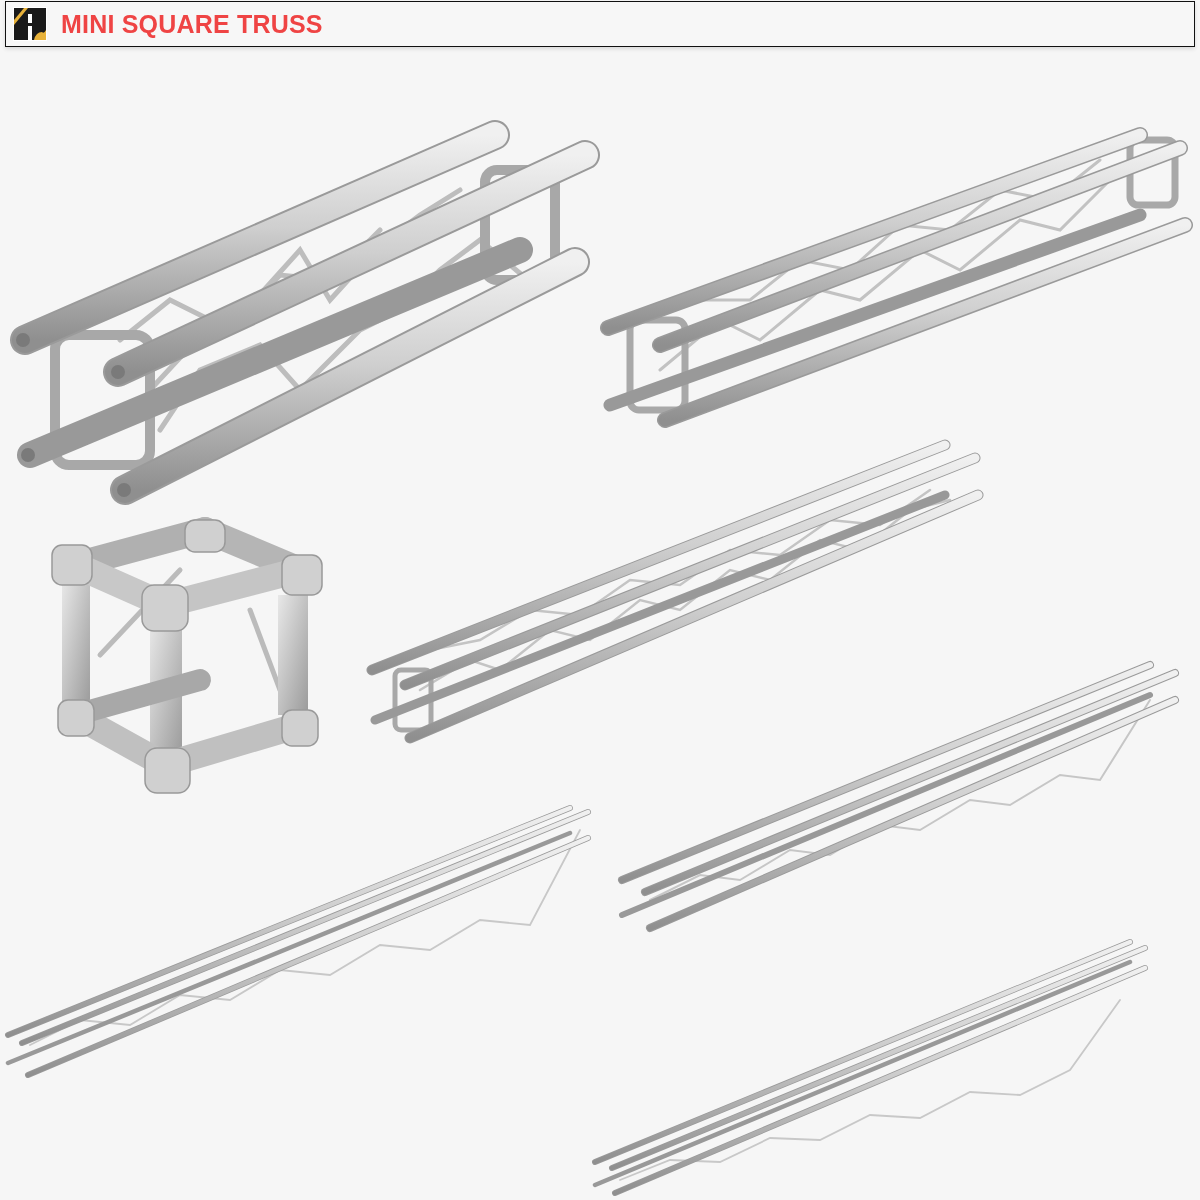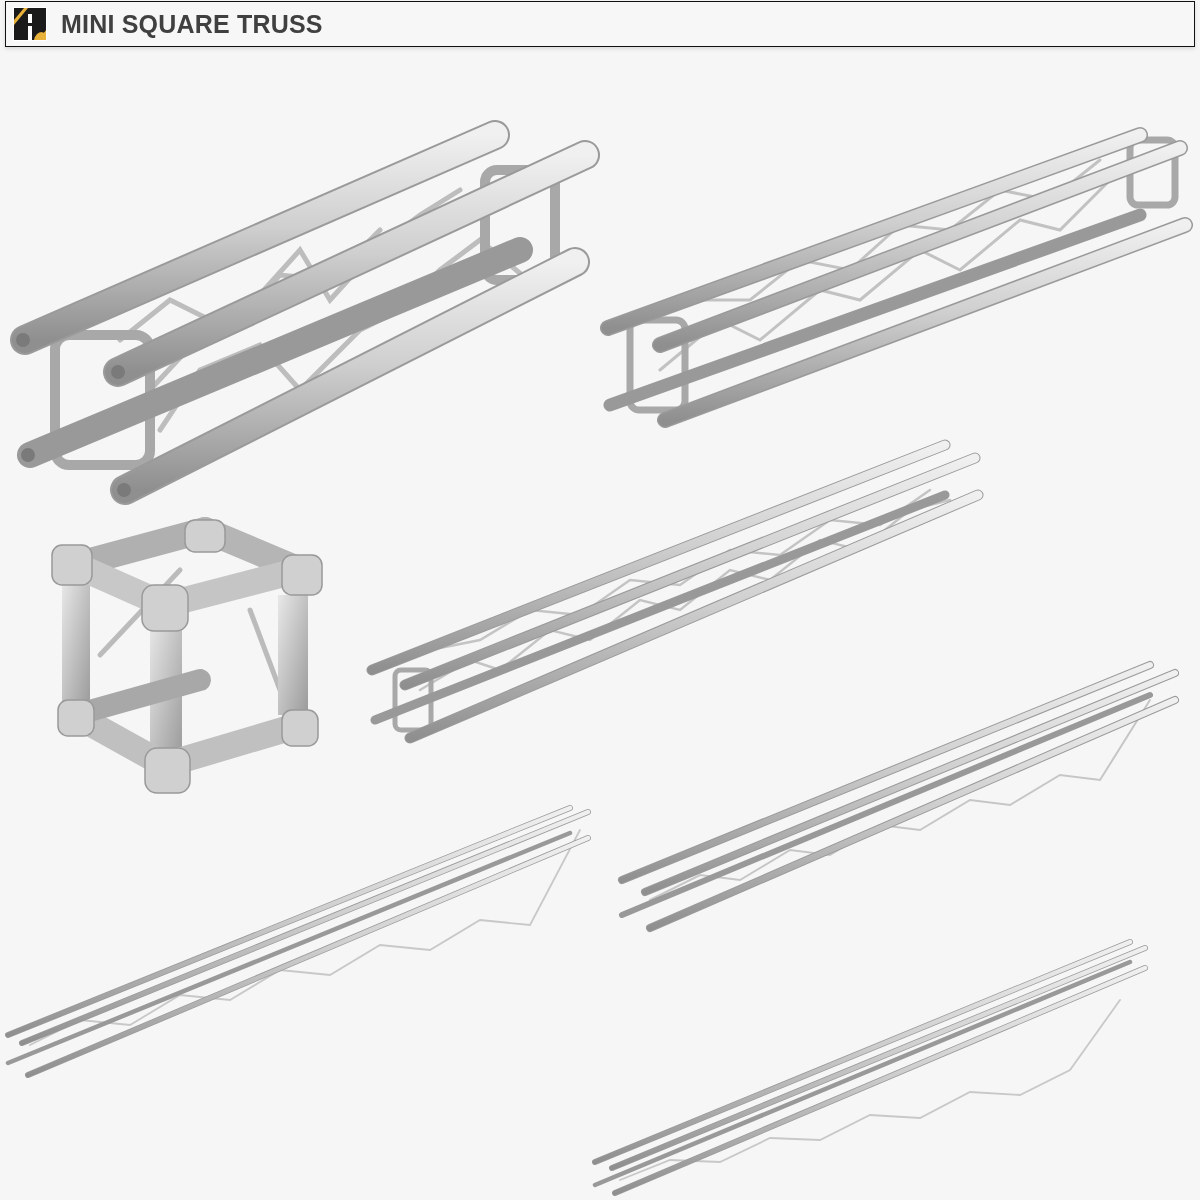--- a/index.html
+++ b/index.html
@@ -13,21 +13,21 @@
     border:1.5px solid #111; background:#f7f7f7;
     box-shadow:0 2px 4px rgba(0,0,0,0.12);
     display:flex; align-items:center;
   }
   .logo {
     width:34px; height:34px; margin-left:7px; background:#fff; position:relative;
     display:flex; align-items:center; justify-content:center;
   }
   .logo svg { width:32px; height:32px; }
   .title {
-    margin-left:14px; font-weight:bold; font-size:25px; color:#404040; letter-spacing:0.2px;
+    margin-left:14px; font-weight:bold; font-size:25px; color:#ef4444; letter-spacing:0.2px;
   }
   .item { position:absolute; }
   .item svg { position:absolute; left:0; top:0; overflow:visible; }
 </style>
 </head>
 <body>
 
 <div class="header">
   <div class="logo">
     <svg viewBox="0 0 32 32">

